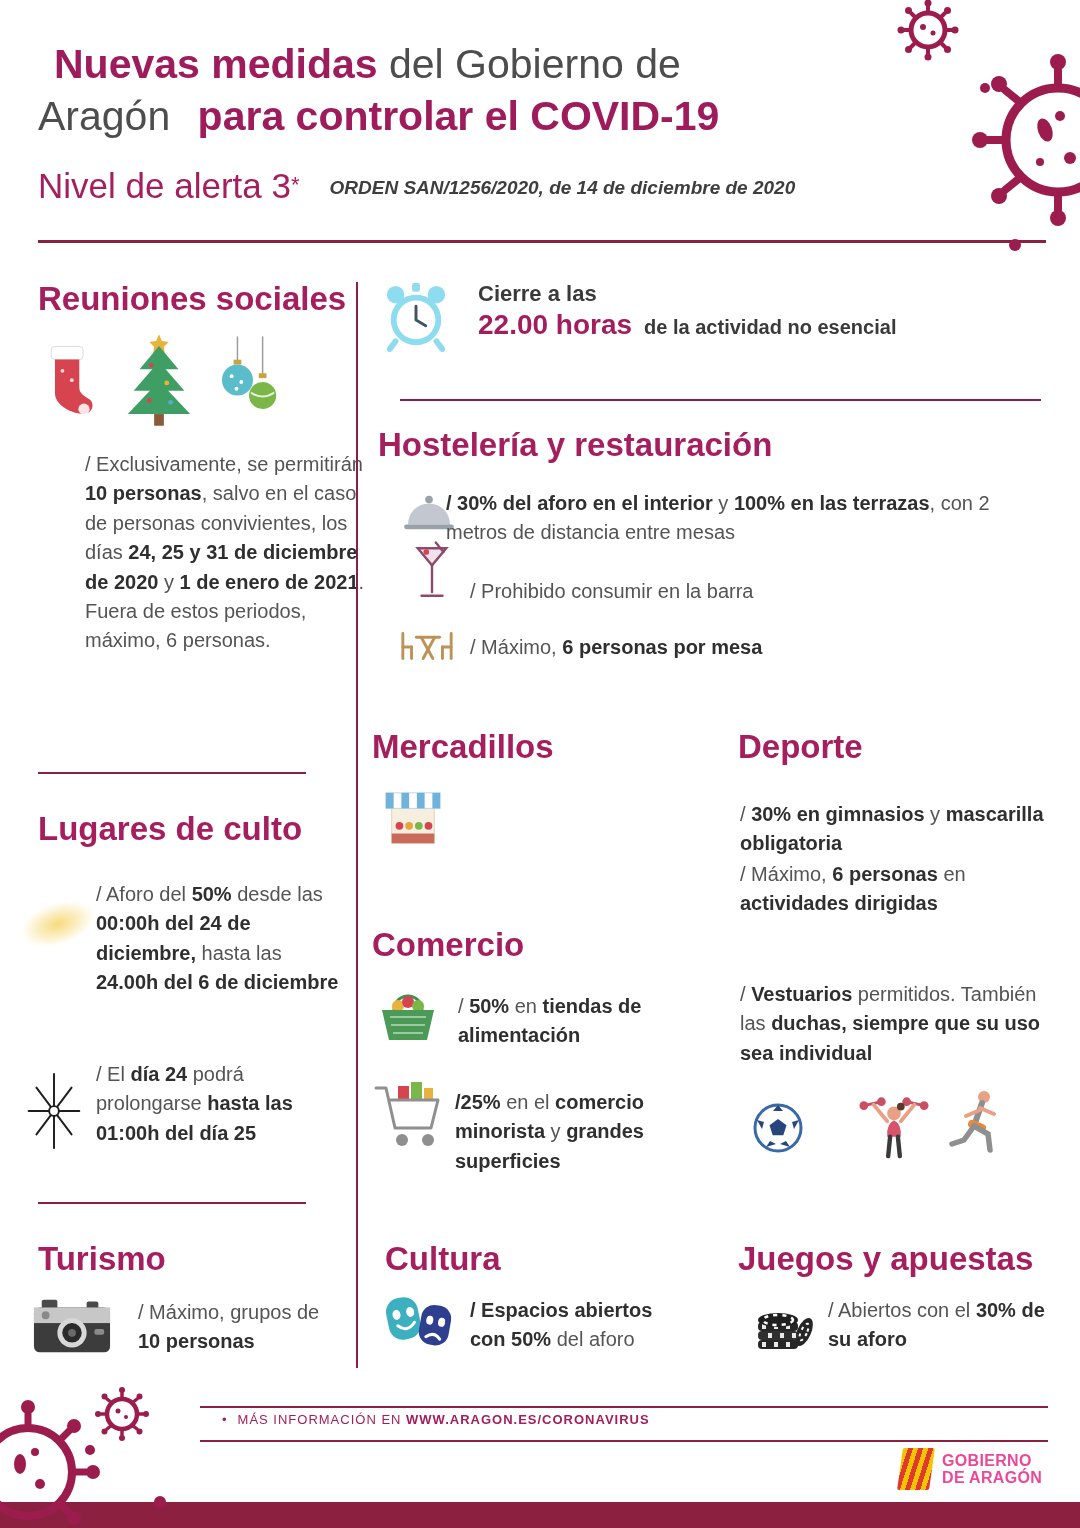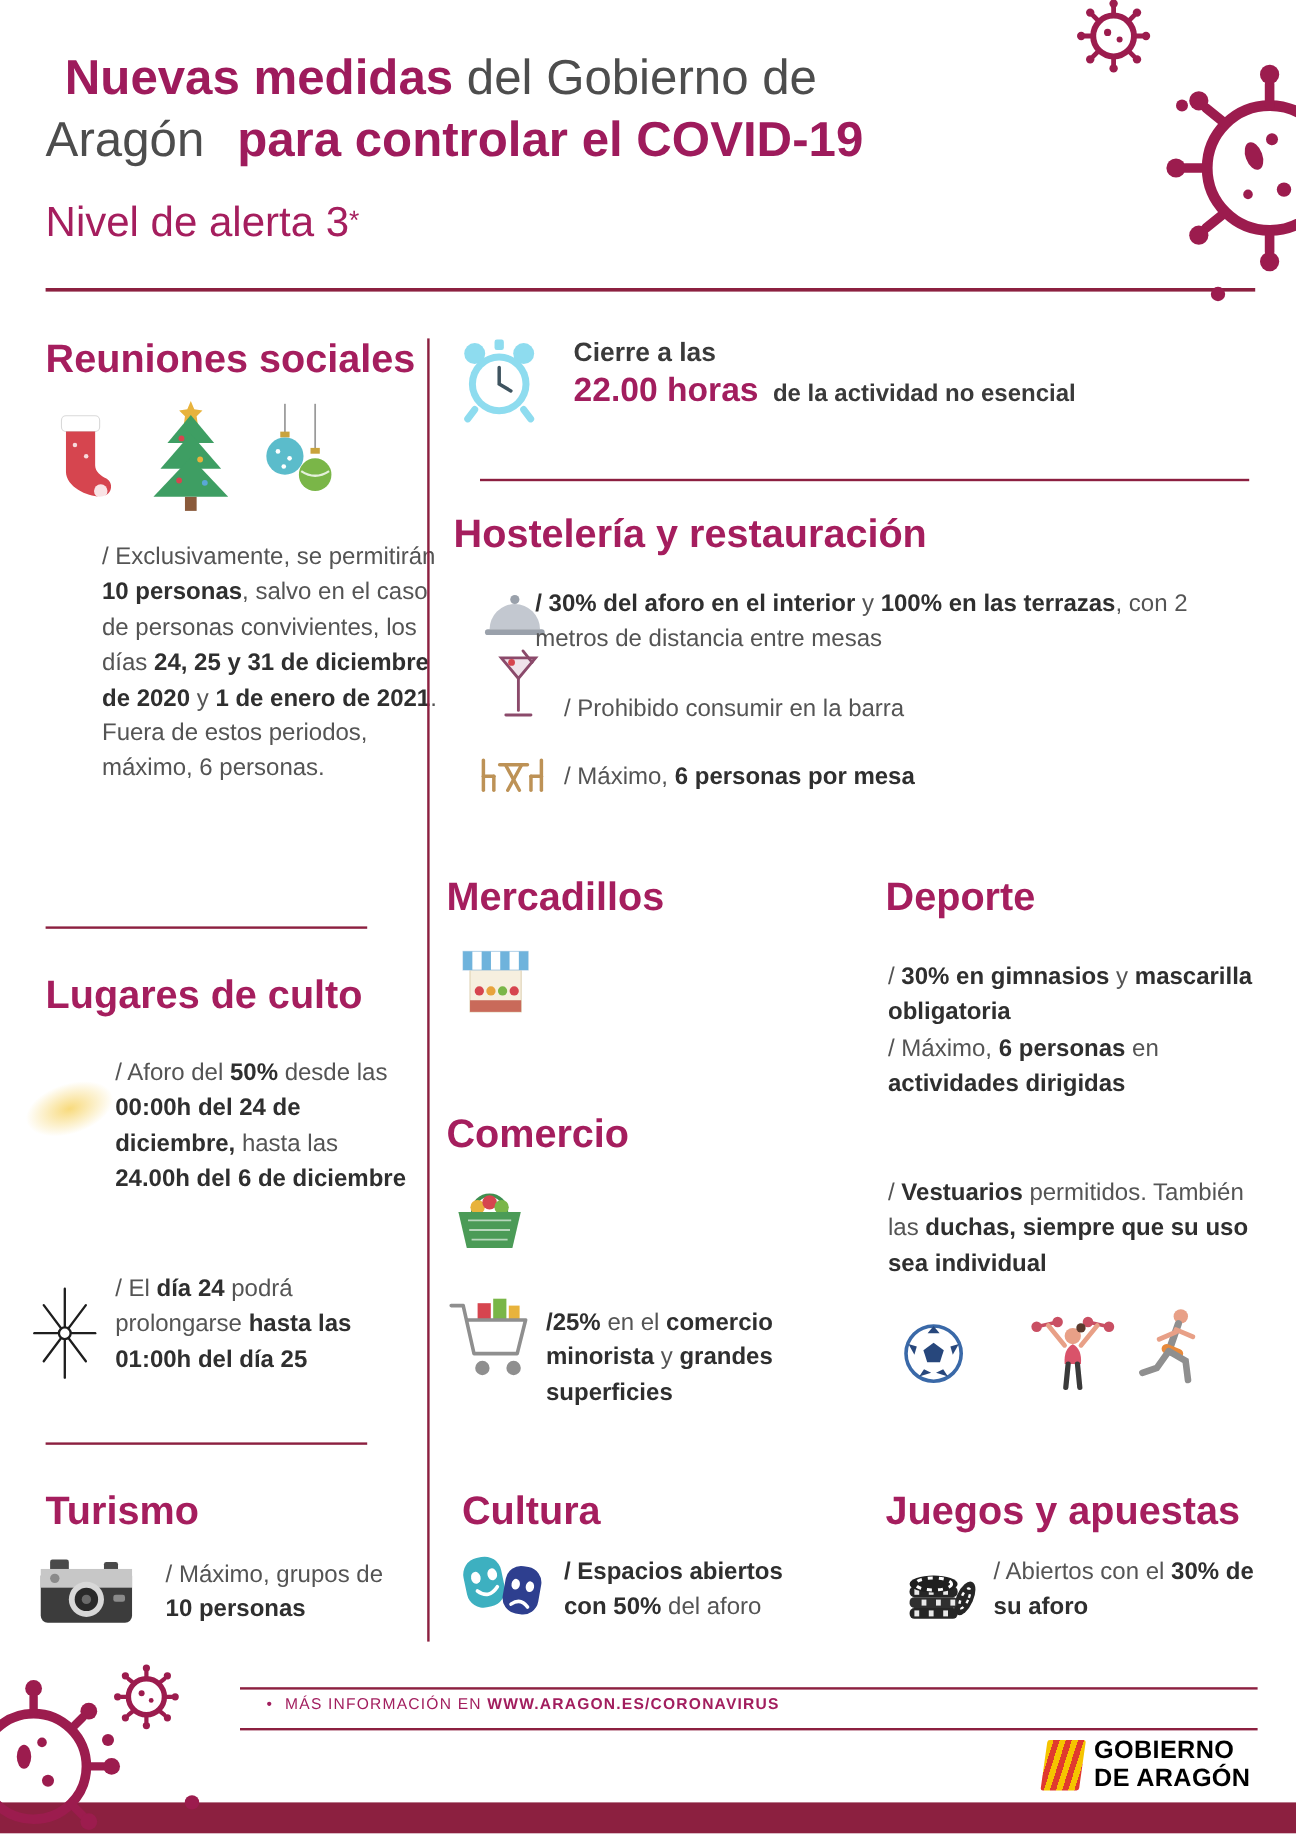--- a/index.html
+++ b/index.html
@@ -88,35 +88,36 @@
 
   
   .f-rule1 { left:200px; top:1406px; width:848px; }
   .f-info  { left:222px; top:1412px; font-size:13px; letter-spacing:1px; color:#a21e5e; }
   .f-bullet { margin-right:10px; }
   .f-url { font-weight:bold; }
   .f-rule2 { left:200px; top:1440px; width:848px; }
   .logo { right:38px; top:1448px; display:flex; align-items:center; gap:10px; }
   .flag { width:32px; height:42px; background:repeating-linear-gradient(100deg,#f5c400 0 5px,#e0392e 5px 10px);
           transform:skewX(-8deg); border-radius:2px; }
-  .logo-text { font-size:21px; font-weight:bold; color:#000000; line-height:1.08; letter-spacing:.3px; }
+  .logo-text { font-size:16px; font-weight:bold; color:#ec4899; line-height:1.08; letter-spacing:.3px; }
   .bottom-bar { left:0; top:1502px; width:1080px; height:26px; background:#8c2040; position:absolute; }
 
   .tr-virus { right:0; top:0; }
   .bl-virus { left:0; top:1384px; }
 </style>
 </head>
 <body>
 
 <div class="page">
 
   <h1 class="abs header-title"><span class="t-mag">Nuevas medidas</span><span class="t-gray"> del Gobierno de Aragón </span><span class="t-mag">para controlar el COVID-19</span></h1>
 
   <div class="abs alert-row">
     <div><span class="alert-level">Nivel de alerta 3</span><span class="alert-star">*</span></div>
+    <div class="order-ref">ORDEN SAN/1256/2020, de 14 de diciembre de 2020</div>
   </div>
 
   <div class="hline header-rule"></div>
 
   <div class="abs tr-virus">
     <svg width="190" height="265" viewBox="0 0 190 265">
       <g stroke="#9c1c4e" fill="none" stroke-linecap="round">
         <circle cx="168" cy="140" r="52" stroke-width="9"></circle>
         <g stroke-width="8">
           <line x1="168" y1="88" x2="168" y2="70"></line>
@@ -343,20 +344,21 @@
       <path d="M18,24 a14,14 0 0 1 28,0" fill="none" stroke="#3f8f4f" stroke-width="3"></path>
       <circle cx="22" cy="20" r="6" fill="#e8b33c"></circle>
         <circle cx="32" cy="16" r="6" fill="#d6454f"></circle>
         <circle cx="42" cy="20" r="6" fill="#7ab648"></circle>
       <path d="M6,24 h52 l-7,30 h-38 z" fill="#4b9b57"></path>
       <line x1="14" y1="31" x2="50" y2="31" stroke="#fff" stroke-width="1.5" opacity=".6"></line>
       <line x1="15" y1="39" x2="49" y2="39" stroke="#fff" stroke-width="1.5" opacity=".6"></line>
       <line x1="17" y1="47" x2="47" y2="47" stroke="#fff" stroke-width="1.5" opacity=".6"></line>
     </svg>
   </span>
+  <p class="abs body com1"><span>/ </span><span class="bt">50%</span><span> en </span><span class="bt">tiendas de alimentación</span></p>
 
   <span class="abs cart-icon">
     <svg width="74" height="66" viewBox="0 0 74 66">
       <rect x="26" y="4" width="11" height="14" fill="#d6454f"></rect>
       <rect x="39" y="0" width="11" height="18" fill="#7ab648"></rect>
       <rect x="52" y="6" width="9" height="12" fill="#e8b33c"></rect>
       <path d="M4,6 h10 l9,40 h36 l7,-28 h-48" stroke="#8f8f8f" stroke-width="3" fill="none" stroke-linecap="round" stroke-linejoin="round"></path>
       <circle cx="30" cy="58" r="6" fill="#8f8f8f"></circle>
         <circle cx="56" cy="58" r="6" fill="#8f8f8f"></circle>
     </svg>

